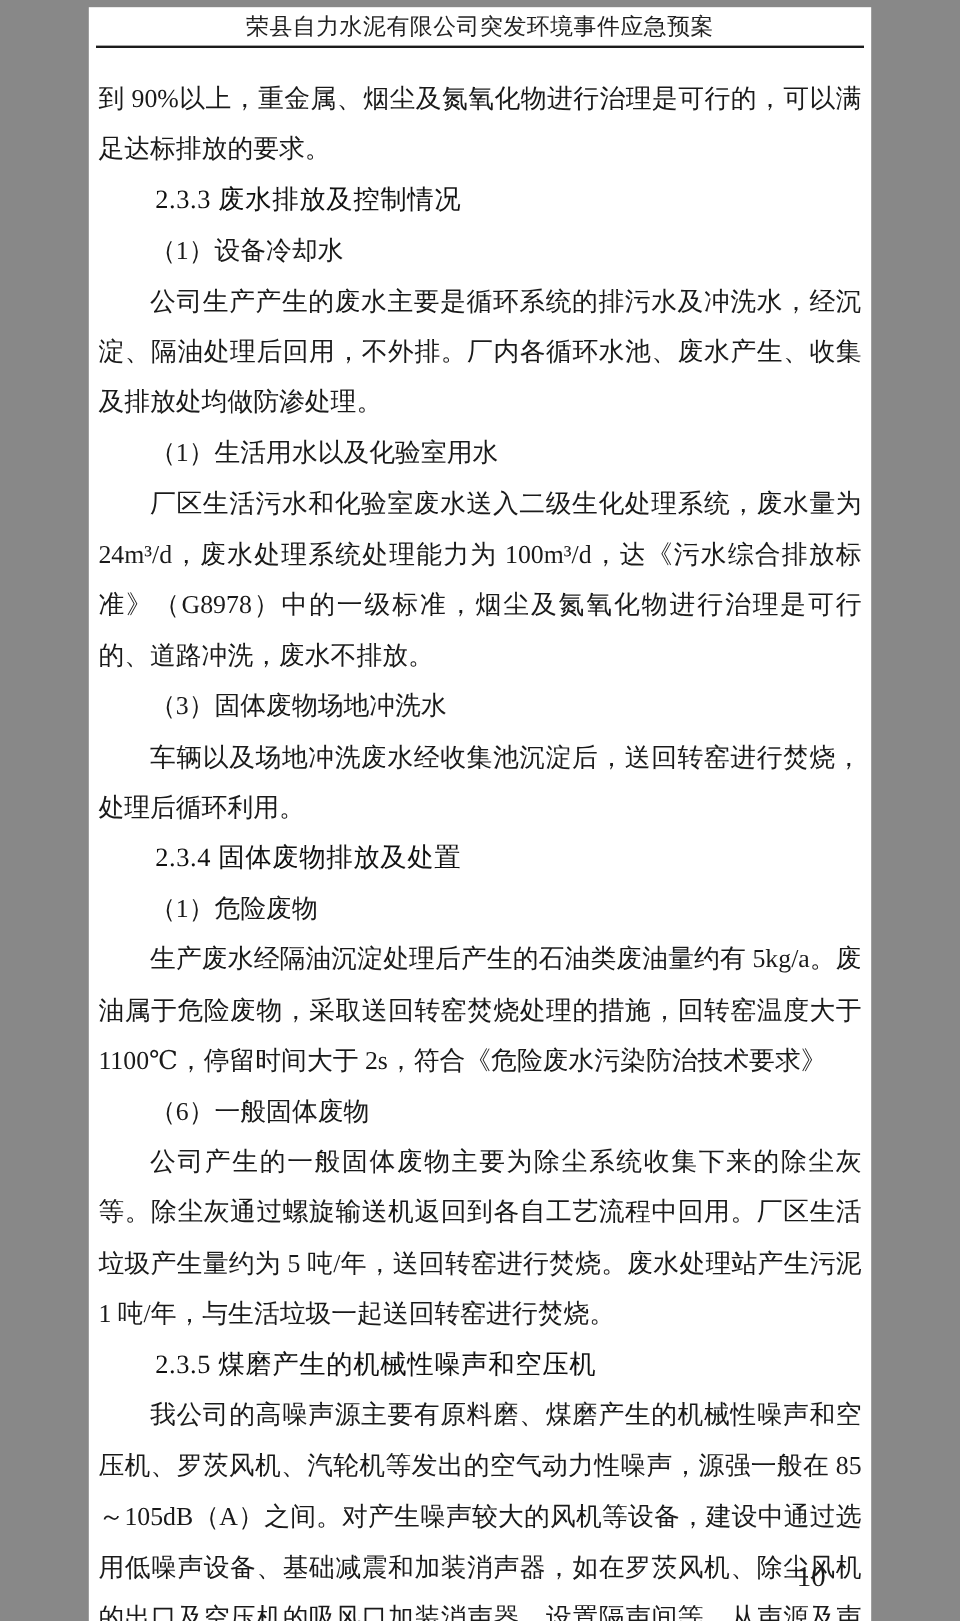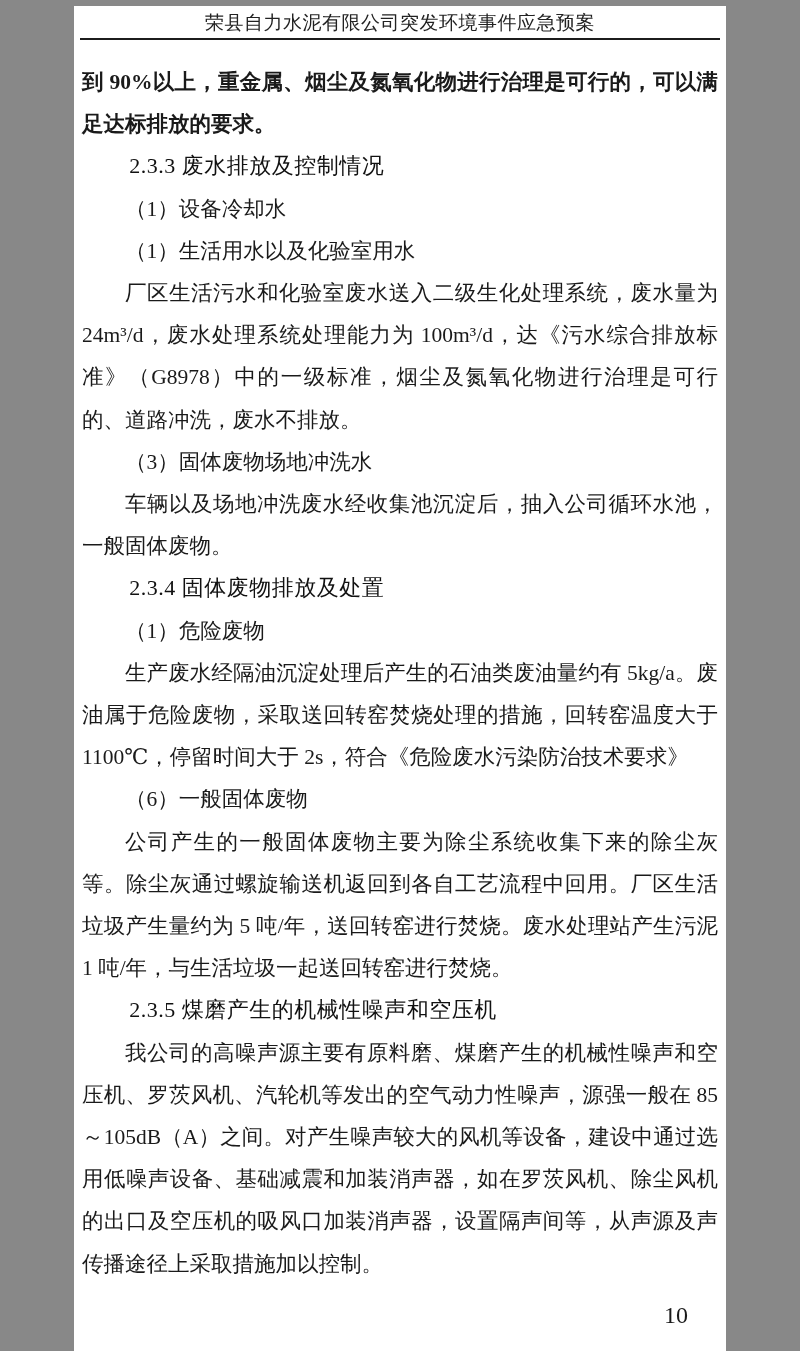--- a/index.html
+++ b/index.html
@@ -36,21 +36,20 @@
     font-size: 21.5px;
     line-height: 42.2px;
     text-align: justify;
   }
   .doc-body p {
     margin: 0;
     text-indent: 2em;
   }
   .doc-body p.continuation {
     text-indent: 0;
-    font-weight: bold;
   }
   .doc-body h3.sec-heading {
     margin: 0;
     font-size: 22px;
     font-weight: normal;
     line-height: 42.2px;
     text-indent: 2.15em;
     letter-spacing: 0.5px;
     color: #111111;
   }
@@ -73,28 +72,29 @@
   <hr class="header-divider">
 
   <div class="doc-body">
 
     <p class="continuation">到 90%以上，重金属、烟尘及氮氧化物进行治理是可行的，可以满足达标排放的要求。</p>
 
     <h3 class="sec-heading">2.3.3 废水排放及控制情况</h3>
 
     <p>（1）设备冷却水</p>
 
+    <p>公司生产产生的废水主要是循环系统的排污水及冲洗水，经沉淀、隔油处理后回用，不外排。厂内各循环水池、废水产生、收集及排放处均做防渗处理。</p>
 
     <p>（1）生活用水以及化验室用水</p>
 
     <p>厂区生活污水和化验室废水送入二级生化处理系统，废水量为 24m³/d，废水处理系统处理能力为 100m³/d，达《污水综合排放标准》（G8978）中的一级标准，烟尘及氮氧化物进行治理是可行的、道路冲洗，废水不排放。</p>
 
     <p>（3）固体废物场地冲洗水</p>
 
-    <p>车辆以及场地冲洗废水经收集池沉淀后，抽入公司循环水池，一般固体废物。</p>
+    <p>车辆以及场地冲洗废水经收集池沉淀后，送回转窑进行焚烧，处理后循环利用。</p>
 
     <h3 class="sec-heading">2.3.4 固体废物排放及处置</h3>
 
     <p>（1）危险废物</p>
 
     <p>生产废水经隔油沉淀处理后产生的石油类废油量约有 5kg/a。废油属于危险废物，采取送回转窑焚烧处理的措施，回转窑温度大于 1100℃，停留时间大于 2s，符合《危险废水污染防治技术要求》</p>
 
     <p>（6）一般固体废物</p>
 
     <p>公司产生的一般固体废物主要为除尘系统收集下来的除尘灰等。除尘灰通过螺旋输送机返回到各自工艺流程中回用。厂区生活垃圾产生量约为 5 吨/年，送回转窑进行焚烧。废水处理站产生污泥 1 吨/年，与生活垃圾一起送回转窑进行焚烧。</p>

